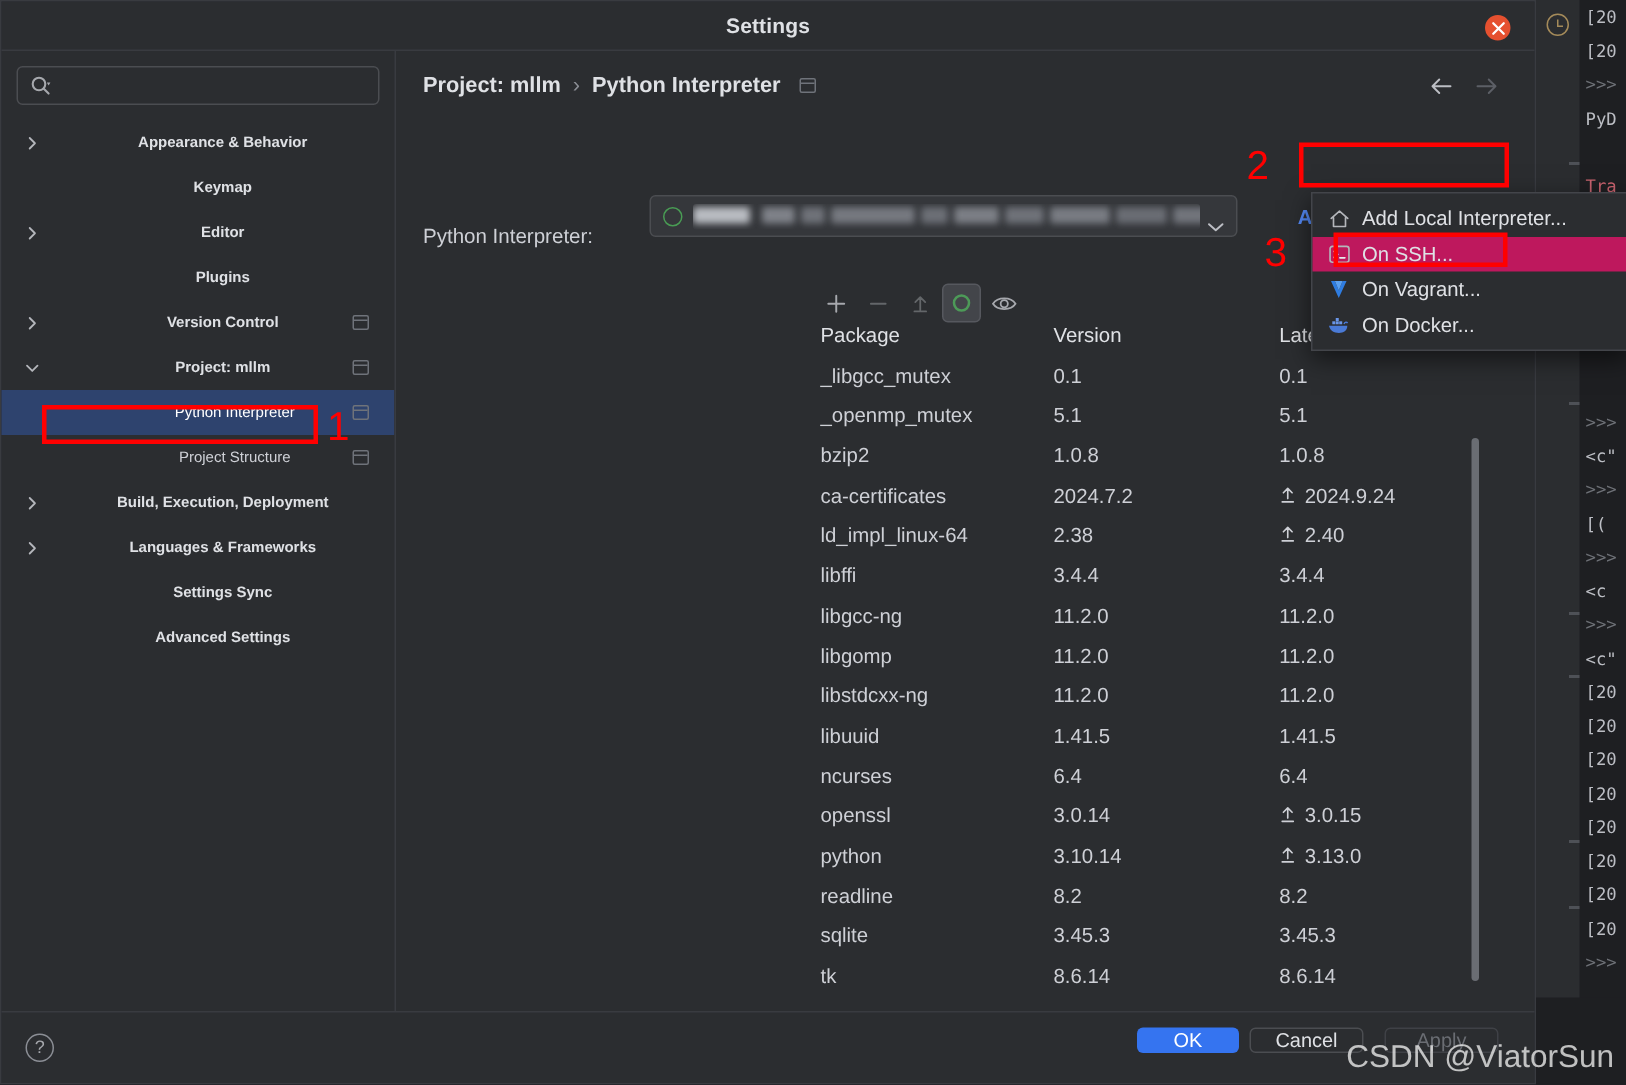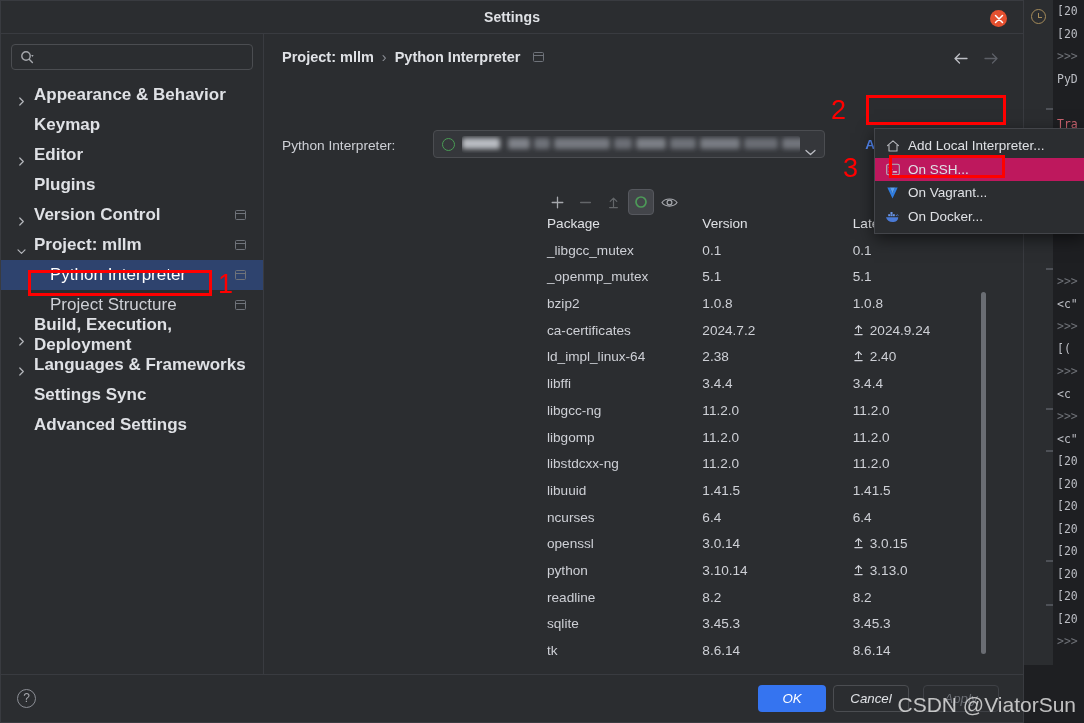--- a/index.html
+++ b/index.html
@@ -85,21 +85,21 @@
   }
   .search-icon { position: absolute; left: 8px; top: 5px; }
   .search-input {
     position: absolute; left: 28px; top: 0; right: 4px; height: 24px;
     background: transparent; border: 0; outline: none;
     color: #ced0d6; font-size: 12.5px; font-family: "Liberation Sans", sans-serif;
   }
   .tree { margin-top: 10px; }
   .tree-item {
     position: relative; height: 30px; display: flex; align-items: center;
-    font-size: 17px; color: #dfe1e5; cursor: pointer;
+    font-size: 10px; color: #dfe1e5; cursor: pointer; justify-content: center;
   }
   .tree-item.bold { font-weight: 700; }
   .tree-item .arrow {
     position: absolute; left: 16px; top: 11px; width: 8px; height: 8px;
   }
   .tree-item .tlabel { padding-left: 33px; }
   .tree-item.depth1 .tlabel { padding-left: 49px; font-weight: 400; color: #ced0d6; }
   .tree-item.selected { background: #2e436e; }
   .tree-item.selected .tlabel { color: #ffffff; }
   .scope-badge {
@@ -128,21 +128,21 @@
   .bc-badge::before {
     content:""; position:absolute; left:0; top:2px; right:0; height:1.2px; background:#6f737a;
   }
   .nav-arrows { position: absolute; right: 24px; top: 17px; display: flex; gap: 14px; }
   .nav-arrow { cursor: pointer; }
 
   .interp-row {
     position: absolute; left: 18px; top: 96px; right: 16px; height: 28px;
   }
   .interp-label {
-    position: absolute; left: 0; top: 8px; font-size: 13.7px; color: #ced0d6;
+    position: absolute; left: 0; top: 20px; font-size: 13.7px; color: #ced0d6;
   }
   .interp-combo {
     position: absolute; left: 151px; top: 0; right: 182px; height: 28px;
     background: #35373b; border: 1px solid #4b4d51; border-radius: 4px;
   }
   .interp-ring {
     position: absolute; left: 8px; top: 7px; width: 13px; height: 13px;
     border: 1.8px solid #499c54; border-radius: 50%;
   }
   .interp-path {
@@ -211,25 +211,24 @@
     position: absolute; left: 0; right: 0; bottom: 0; height: 48px;
     background: #2b2d30; border-top: 1px solid #393b40;
   }
   .help-btn {
     position: absolute; left: 16px; top: 14px; width: 19px; height: 19px;
     border: 1.3px solid #8b8e95; border-radius: 50%;
     color: #a6a8ad; font-size: 12px; text-align: center; line-height: 17px;
     cursor: pointer;
   }
   .btn {
-    position: absolute; top: 10px; height: 27px;
+    position: absolute; top: 10px; height: 17px;
     border-radius: 4px; font-size: 13.3px;
     display: flex; align-items: center; justify-content: center;
     cursor: pointer;
-    font-style: italic;
   }
   .btn-ok { right: 197px; width: 68px; background: #3574f0; color: #fff; font-weight: 400; }
   .btn-cancel { right: 114px; width: 76px; background: #2b2d30; border: 1px solid #4b4d51; color: #dfe1e5; }
   .btn-apply { right: 24px; width: 76px; background: #2b2d30; border: 1px solid #3f4146; color: #6a6d73; }
 
   
   .ann-box { position: absolute; border: 3px solid #ff0000; z-index: 60; pointer-events: none; }
   .ann-num {
     position: absolute; color: #ff0000; font-size: 27px;
     font-family: "Liberation Sans", sans-serif; z-index: 61; pointer-events: none;

